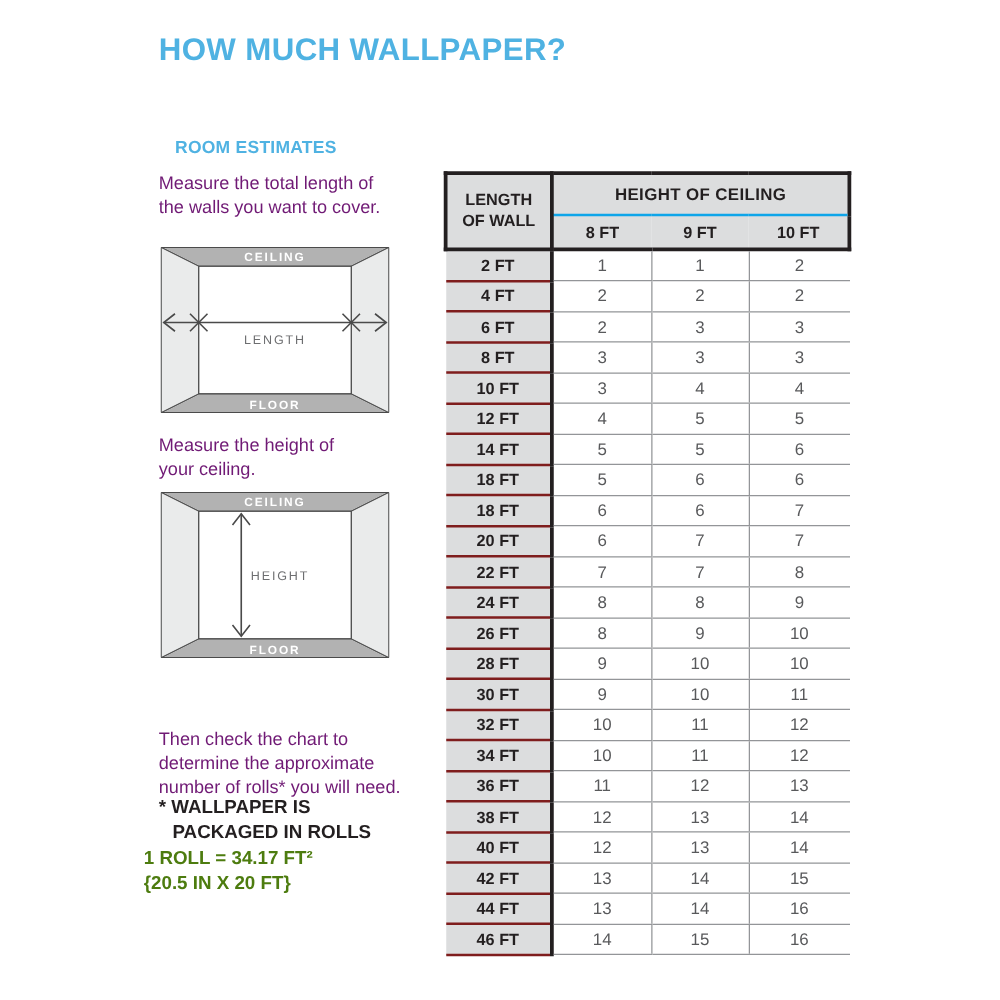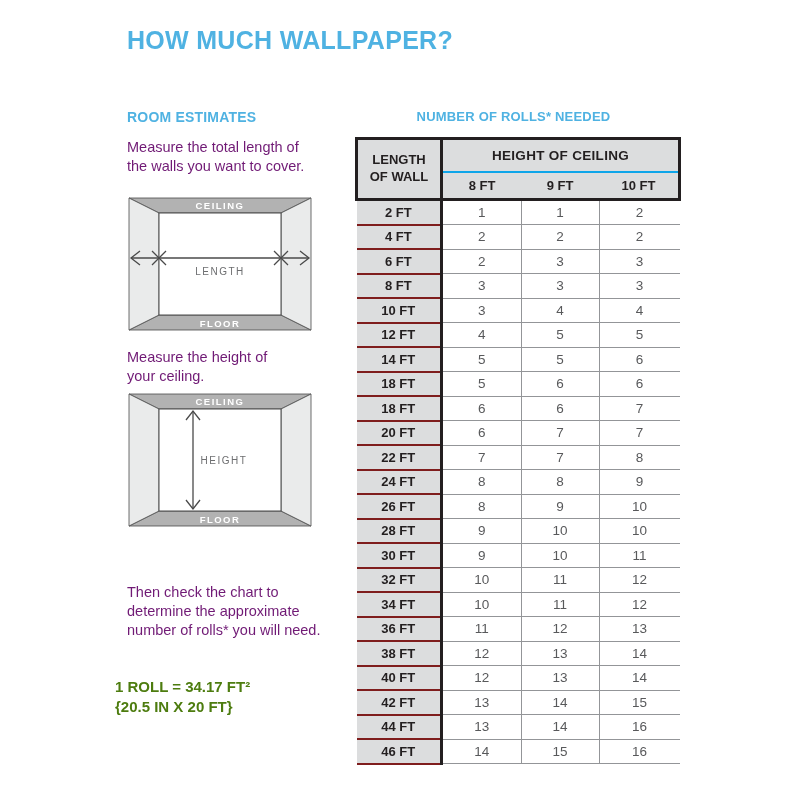--- a/index.html
+++ b/index.html
@@ -8,21 +8,21 @@
     font-family:"Liberation Sans","DejaVu Sans",sans-serif; overflow:hidden;
   }
   .title {
     position:absolute; left:127px; top:26px; margin:0;
     font-size:25px; font-weight:bold; color:#4FB2E2; letter-spacing:0.3px;
   }
   .section-heading {
     position:absolute; margin:0; font-size:14px; font-weight:bold;
     color:#4FB2E2; letter-spacing:0.2px;
   }
-  #room-estimates-heading { left:127px; top:109px; }
+  #room-estimates-heading { left:140px; top:109px; }
   #rolls-heading { left:355px; top:109px; width:317px; text-align:center; font-size:13px; }
   .body-text {
     position:absolute; margin:0; font-size:14.5px; color:#701a75;
     line-height:1.32; white-space:pre-line;
   }
   #para-length { left:127px; top:138px; }
   #para-height { left:127px; top:348px; }
   #para-chart  { left:127px; top:551px;margin-top:32px; }
   .diagram { position:absolute; left:127px; width:186px; height:136px; }
   #diagram-length { top:196px; }
@@ -117,27 +117,30 @@
     </g>
     <text class="band-label" x="93" y="13" text-anchor="middle">CEILING</text>
     <text class="band-label" x="93" y="131" text-anchor="middle">FLOOR</text>
     <text class="dim-label" x="97" y="72" text-anchor="middle">HEIGHT</text>
   </svg>
 
   <p class="body-text" id="para-chart">Then check the chart to
 determine the approximate
 number of rolls* you will need.</p>
 
+  <div class="footnote">
+    <div class="line1">* WALLPAPER IS</div>
+    <div class="line2">PACKAGED IN ROLLS</div>
+  </div>
 
   <div class="rollinfo">
     <div>1 ROLL = 34.17 FT²</div>
     <div>{20.5 IN X 20 FT}</div>
   </div>
 
-  <h2 class="section-heading" id="rolls-heading">NUMBER OF ROLLS* NEEDED</h2>
 
   <div class="table-wrap">
     <table>
       <thead>
         <tr>
           <th class="corner" rowspan="2">LENGTH
 OF WALL</th>
           <th class="span-head" colspan="3">HEIGHT OF CEILING</th>
         </tr>
         <tr>

